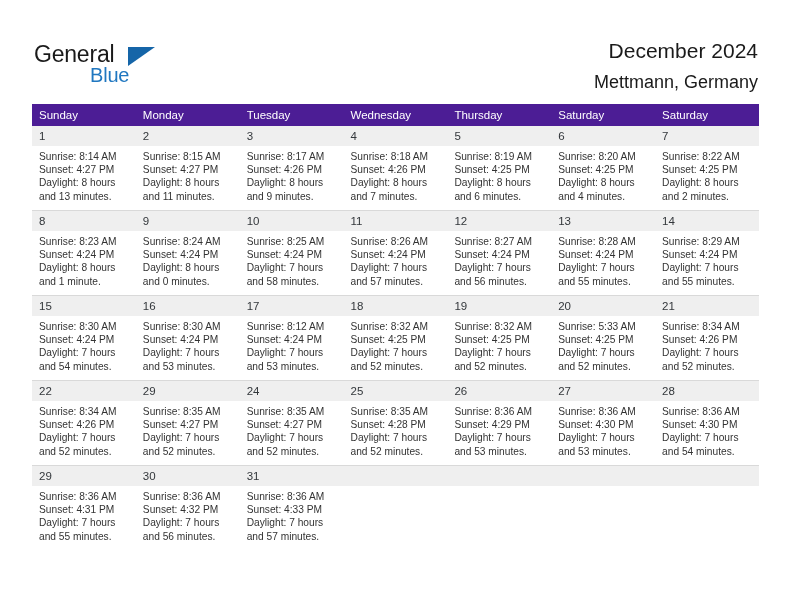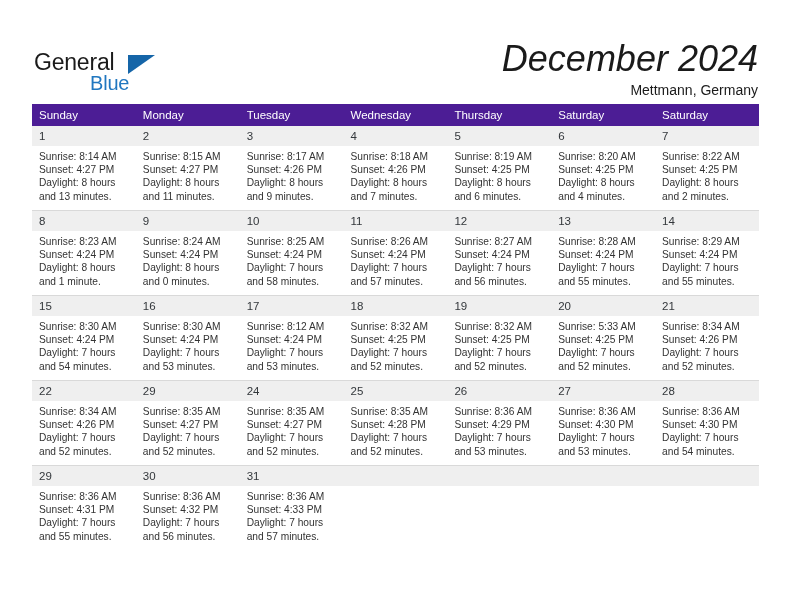--- a/index.html
+++ b/index.html
@@ -20,21 +20,21 @@
     position: relative;
     width: 792px;
     height: 612px;
     box-sizing: border-box;
   }
 
   
   .header {
     position: absolute;
     left: 0;
-    top: 12px;
+    top: 4px;
     width: 792px;
     height: 100px;
   }
 
   .brand {
     position: absolute;
     left: 34px;
     top: 37px;
     width: 220px;
     height: 52px;
@@ -69,30 +69,29 @@
     border-bottom: 19px solid transparent;
   }
 
   .title-block {
     position: absolute;
     right: 34px;
     top: 30px;
     text-align: right;
   }
   .cal-title {
-    font-size: 36px;
+    font-size: 21px;
     line-height: 33px;
     color: #1a1a1a;
     font-weight: normal;
     margin: 0;
     white-space: nowrap;
-    font-style: italic;
   }
   .cal-subtitle {
-    font-size: 14px;
+    font-size: 18px;
     line-height: 20px;
     color: #1a1a1a;
     margin: 5px 0 0 0;
     white-space: nowrap;
   }
 
   
   .calendar {
     position: absolute;
     left: 32px;

